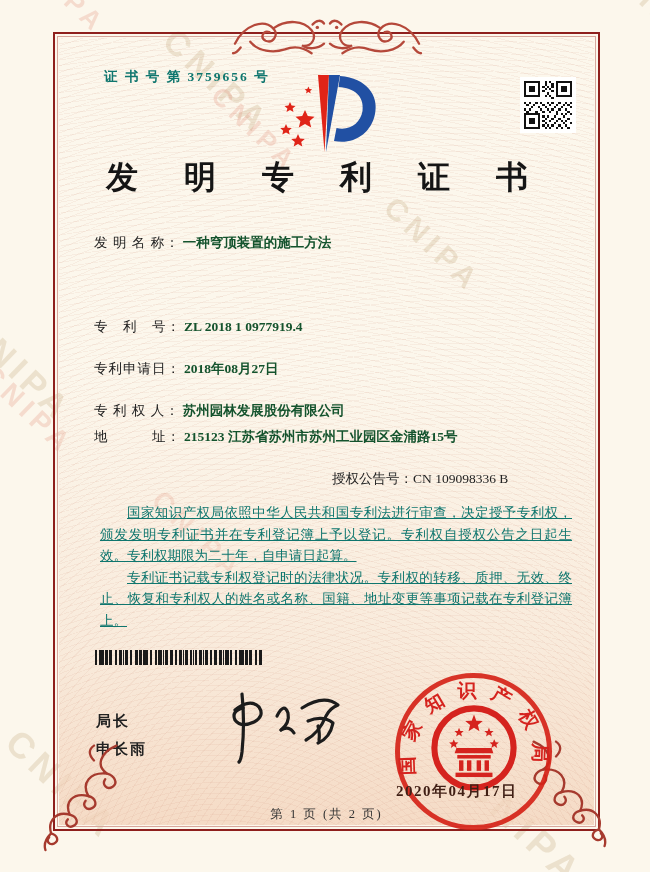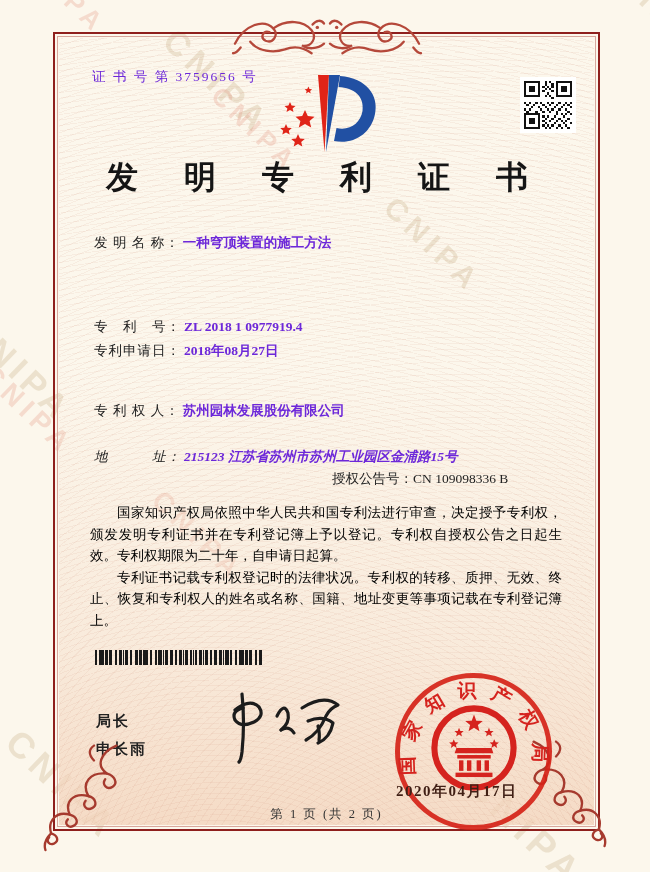--- a/index.html
+++ b/index.html
@@ -19,40 +19,40 @@
   .frame-inner { position:absolute; inset:2px; border:1px solid #d8a79c; }
   .guilloche { position:absolute; inset:4px;
     background:
       repeating-radial-gradient(90% 55% at 30% 120%, rgba(206,142,120,0.10) 0 1px, rgba(0,0,0,0) 1px 6px),
       repeating-radial-gradient(100% 60% at 75% 115%, rgba(206,142,120,0.10) 0 1px, rgba(0,0,0,0) 1px 7px),
       linear-gradient(180deg, rgba(255,252,243,0) 42%, rgba(246,224,205,0.55) 78%, rgba(243,212,188,0.8) 100%);
   }
 
   .ornament { position:absolute; z-index:6; }
 
-  .cert-no { position:absolute; left:92px; top:68px; font-size:13.5px;
-             letter-spacing:2px; color:#6d28d9; z-index:5; }
+  .cert-no { position:absolute; left:104px; top:68px; font-size:13.5px;
+             letter-spacing:2px; color:#0f766e; z-index:5;font-weight:bold; }
 
   .logo { position:absolute; left:278px; top:68px; width:106px; height:88px; z-index:5; }
 
   .qr { position:absolute; left:520px; top:77px; width:56px; height:56px; background:#fff;
         padding:4px; z-index:5; }
   .qr svg { width:48px; height:48px; display:block; }
 
   .title { position:absolute; left:53px; top:156px; width:547px; text-align:center;
            font-size:32px; font-weight:700; color:#151515; letter-spacing:19px;
            z-index:5; }
 
   .row { position:absolute; left:94px; font-size:13.5px; color:#222; z-index:5; white-space:nowrap; }
   .row .lbl { letter-spacing:1px; }
-  .row .val { font-weight:600; margin-left:3px; color:#6d28d9; }
+  .row .val { font-weight:600; margin-left:3px; color:#14532d; }
   .row2 { position:absolute; left:332px; font-size:13.5px; color:#222; z-index:5; white-space:nowrap; }
 
-  .body-text { position:absolute; left:90px; top:502px; width:472px; font-size:13.5px;
-               line-height:21.5px; color:#000000; z-index:5; text-align:justify; }
+  .body-text { position:absolute; left:100px; top:502px; width:472px; font-size:13.5px;
+               line-height:21.5px; color:#0f766e; z-index:5; text-align:justify;text-decoration:underline; }
   .body-text p { text-indent:2em; }
 
   .barcode { position:absolute; left:95px; top:650px; width:168px; height:15px; z-index:5;
     background:
       repeating-linear-gradient(90deg,#1a1a1a 0 2px, rgba(0,0,0,0) 2px 5px),
       repeating-linear-gradient(90deg,#1a1a1a 0 1px, rgba(0,0,0,0) 1px 7px),
       repeating-linear-gradient(90deg,#1a1a1a 0 1px, rgba(0,0,0,0) 1px 4px);
   }
 
   .director-label, .director-name { position:absolute; left:96px; z-index:5;
@@ -173,27 +173,27 @@
   </div>
 
   <div class="title">发 明 专 利 证 书</div>
 
   <div class="row" style="top:234px;">
     <span class="lbl">发 明 名 称：</span><span class="val">一种穹顶装置的施工方法</span>
   </div>
   <div class="row" style="top:318px;">
     <span class="lbl">专　利　号：</span><span class="val">ZL 2018 1 0977919.4</span>
   </div>
-  <div class="row" style="top:342px;">
+  <div class="row" style="top:360px;">
     <span class="lbl">专利申请日：</span><span class="val">2018年08月27日</span>
   </div>
   <div class="row" style="top:402px;">
     <span class="lbl">专 利 权 人：</span><span class="val">苏州园林发展股份有限公司</span>
   </div>
-  <div class="row" style="top:448px;font-style:italic;">
+  <div class="row" style="top:428px;">
     <span class="lbl">地　　　址：</span><span class="val">215123 江苏省苏州市苏州工业园区金浦路15号</span>
   </div>
   <div class="row2" style="top:470px;">
     <span class="lbl">授权公告号：</span><span class="val">CN 109098336 B</span>
   </div>
 
   <div class="body-text">
     <p>国家知识产权局依照中华人民共和国专利法进行审查，决定授予专利权，颁发发明专利证书并在专利登记簿上予以登记。专利权自授权公告之日起生效。专利权期限为二十年，自申请日起算。</p>
     <p>专利证书记载专利权登记时的法律状况。专利权的转移、质押、无效、终止、恢复和专利权人的姓名或名称、国籍、地址变更等事项记载在专利登记簿上。</p>
   </div>

